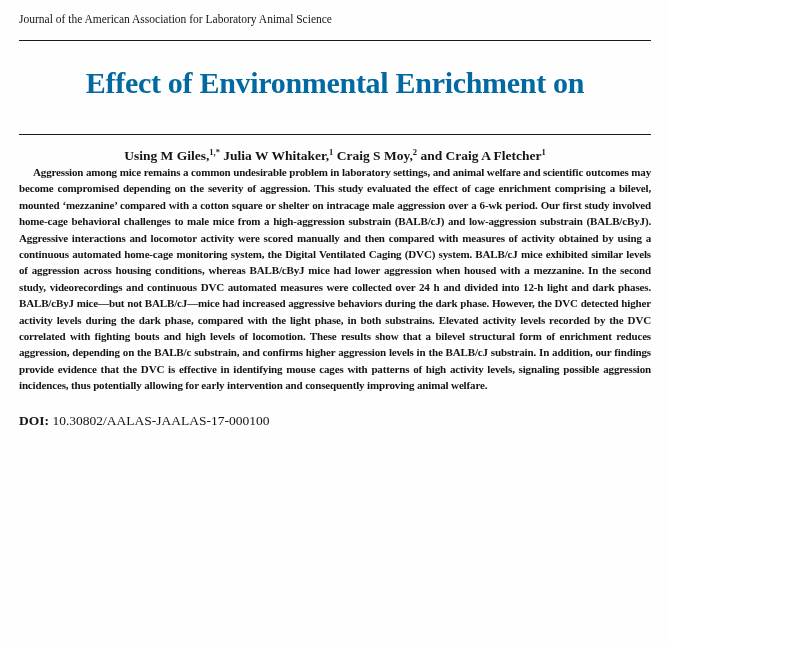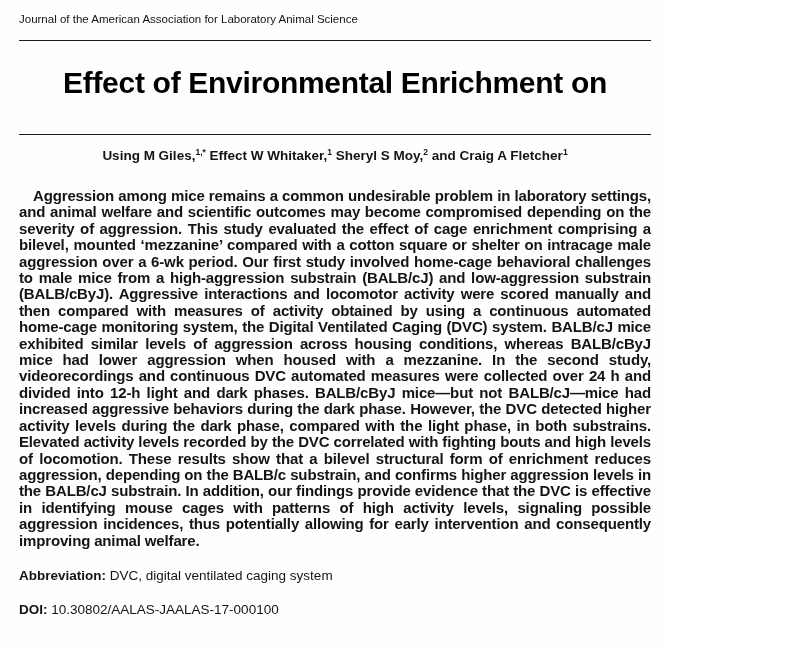--- a/index.html
+++ b/index.html
@@ -3,21 +3,21 @@
 <meta charset="utf-8">
 <style>
   * { margin: 0; padding: 0; box-sizing: border-box; }
   html, body { background: #ffffff; }
   .page {
     position: relative;
     width: 668px;
     height: 647px;
     background: #fefefe;
     color: #111111;
-    font-family: Liberation Sans, sans-serif;
+    font-family: Liberation Serif, serif;
     padding: 12px 17px 0 19px;
     overflow: hidden;
   }
   .masthead {
     display: flex;
     justify-content: space-between;
     font-size: 11.5px;
     line-height: 14px;
     color: #141414;
   }
@@ -29,37 +29,36 @@
   }
   .rule-top { margin-top: 14px; }
   .rule-authors { margin-top: 32px; }
   .article-title {
     margin-top: 22px;
     text-align: center;
     font-size: 30px;
     font-weight: bold;
     line-height: 39px;
     letter-spacing: -0.3px;
-    color: #000000;
+    color: #0369a1;
   }
   .authors {
     margin-top: 13px;
     text-align: center;
     font-size: 13.5px;
     font-weight: bold;
     color: #141414;
   }
   .authors sup {
     font-size: 8.5px;
     vertical-align: super;
     line-height: 0;
   }
   .abstract {
-    margin-top: 25px;
-    font-size: 15px;
+    font-size: 11px;
     font-weight: bold;
     line-height: 16.4px;
     text-align: justify;
     text-indent: 14px;
     letter-spacing: -0.15px;
     color: #141414;
   }
   .meta-line {
     margin-top: 19px;
     font-size: 13.5px;
@@ -80,26 +79,23 @@
 
   <hr class="rule rule-top">
 
   <h1 class="article-title">
     <div>Effect of Environmental Enrichment on</div>
   </h1>
 
   <hr class="rule rule-authors">
 
   <div class="authors">
-    <span><span>Using M Giles,</span><sup>1,*</sup></span><span><span> Effect W Whitaker,</span><sup>1</sup></span><span><span> Sheryl S Moy,</span><sup>2</sup></span><span><span> and Craig A Fletcher</span><sup>1</sup></span>
+    <span><span>Using M Giles,</span><sup>1,*</sup></span><span><span> Julia W Whitaker,</span><sup>1</sup></span><span><span> Craig S Moy,</span><sup>2</sup></span><span><span> and Craig A Fletcher</span><sup>1</sup></span>
   </div>
 
   <p class="abstract">Aggression among mice remains a common undesirable problem in laboratory settings, and animal welfare and scientific outcomes may become compromised depending on the severity of aggression. This study evaluated the effect of cage enrichment comprising a bilevel, mounted ‘mezzanine’ compared with a cotton square or shelter on intracage male aggression over a 6-wk period. Our first study involved home-cage behavioral challenges to male mice from a high-aggression substrain (BALB/cJ) and low-aggression substrain (BALB/cByJ). Aggressive interactions and locomotor activity were scored manually and then compared with measures of activity obtained by using a continuous automated home-cage monitoring system, the Digital Ventilated Caging (DVC) system. BALB/cJ mice exhibited similar levels of aggression across housing conditions, whereas BALB/cByJ mice had lower aggression when housed with a mezzanine. In the second study, videorecordings and continuous DVC automated measures were collected over 24 h and divided into 12-h light and dark phases. BALB/cByJ mice—but not BALB/cJ—mice had increased aggressive behaviors during the dark phase. However, the DVC detected higher activity levels during the dark phase, compared with the light phase, in both substrains. Elevated activity levels recorded by the DVC correlated with fighting bouts and high levels of locomotion. These results show that a bilevel structural form of enrichment reduces aggression, depending on the BALB/c substrain, and confirms higher aggression levels in the BALB/cJ substrain. In addition, our findings provide evidence that the DVC is effective in identifying mouse cages with patterns of high activity levels, signaling possible aggression incidences, thus potentially allowing for early intervention and consequently improving animal welfare.</p>
 
-  <p class="meta-line">
-    <span class="meta-label">Abbreviation:</span><span> DVC, digital ventilated caging system</span>
-  </p>
 
   <p class="meta-line">
     <span class="meta-label">DOI:</span><span> 10.30802/AALAS-JAALAS-17-000100</span>
   </p>
 
 </div>
 
 </body></html>

